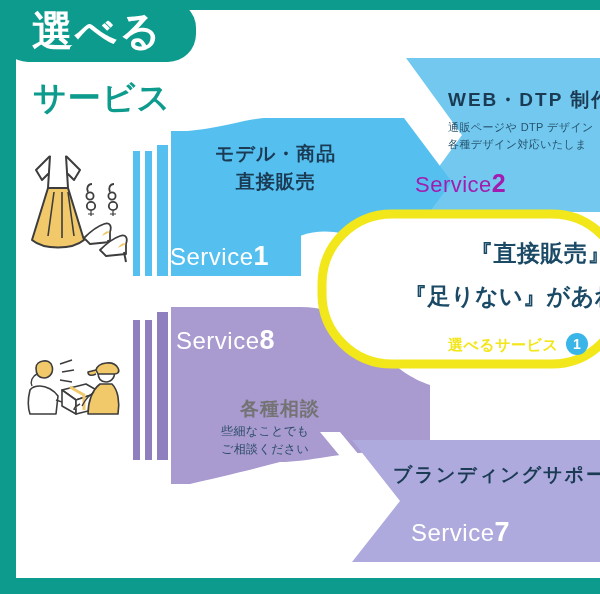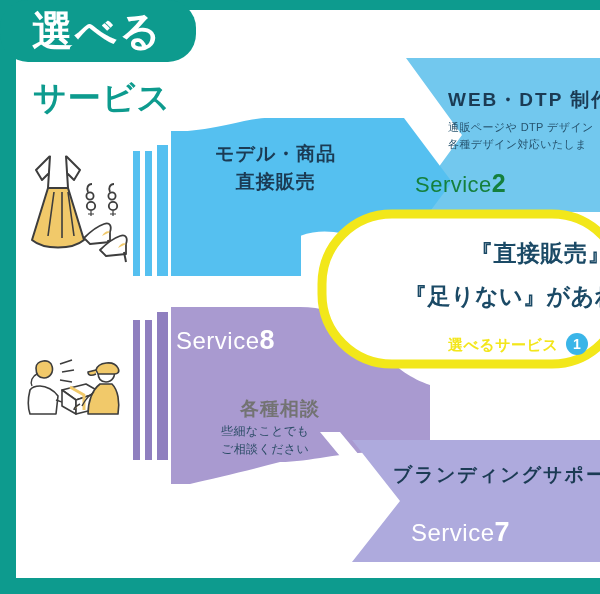--- a/index.html
+++ b/index.html
@@ -93,21 +93,21 @@
     font-size: 19px; font-weight: bold;
     color: #1b3b54; letter-spacing: 2px;
   }
   .svc2-sub {
     left: 448px; top: 119px;
     font-size: 11px; color: #26536e;
     line-height: 17px; letter-spacing: .4px;
   }
   .svc2-label {
     left: 415px; top: 169px;
-    font-size: 22px; color: #15803d;
+    font-size: 22px; color: #a21caf;
     letter-spacing: 0.5px;
   }
   .svc2-label b { font-size: 25px; font-weight: bold; }
 
   .svc8-label {
     left: 176px; top: 325px;
     font-size: 24px; color: #ffffff;
     letter-spacing: 0.5px;
   }
   .svc8-label b { font-size: 27px; font-weight: bold; }
@@ -276,20 +276,23 @@
       <path d="M86,32 C78,38 74,50 74,62 L104,62 C106,50 104,38 98,32 Z" fill="#f1c96a"></path>
       <path d="M80,40 C74,44 70,50 68,54" stroke-width="1.4"></path>
       <path d="M66,52 C62,54 60,56 60,58" fill="#f1c96a"></path>
     </g>
   </svg>
 
   <div class="ov svc1-title">
     <div>モデル・商品</div>
     <div>直接販売</div>
   </div>
+  <div class="ov svc1-label">
+    <span>Service</span><b>1</b>
+  </div>
 
   <div class="ov svc2-title">WEB・DTP 制作代</div>
   <div class="ov svc2-sub">
     <div>通販ページや DTP デザイン</div>
     <div>各種デザイン対応いたしま</div>
   </div>
   <div class="ov svc2-label">
     <span>Service</span><b>2</b>
   </div>
 

